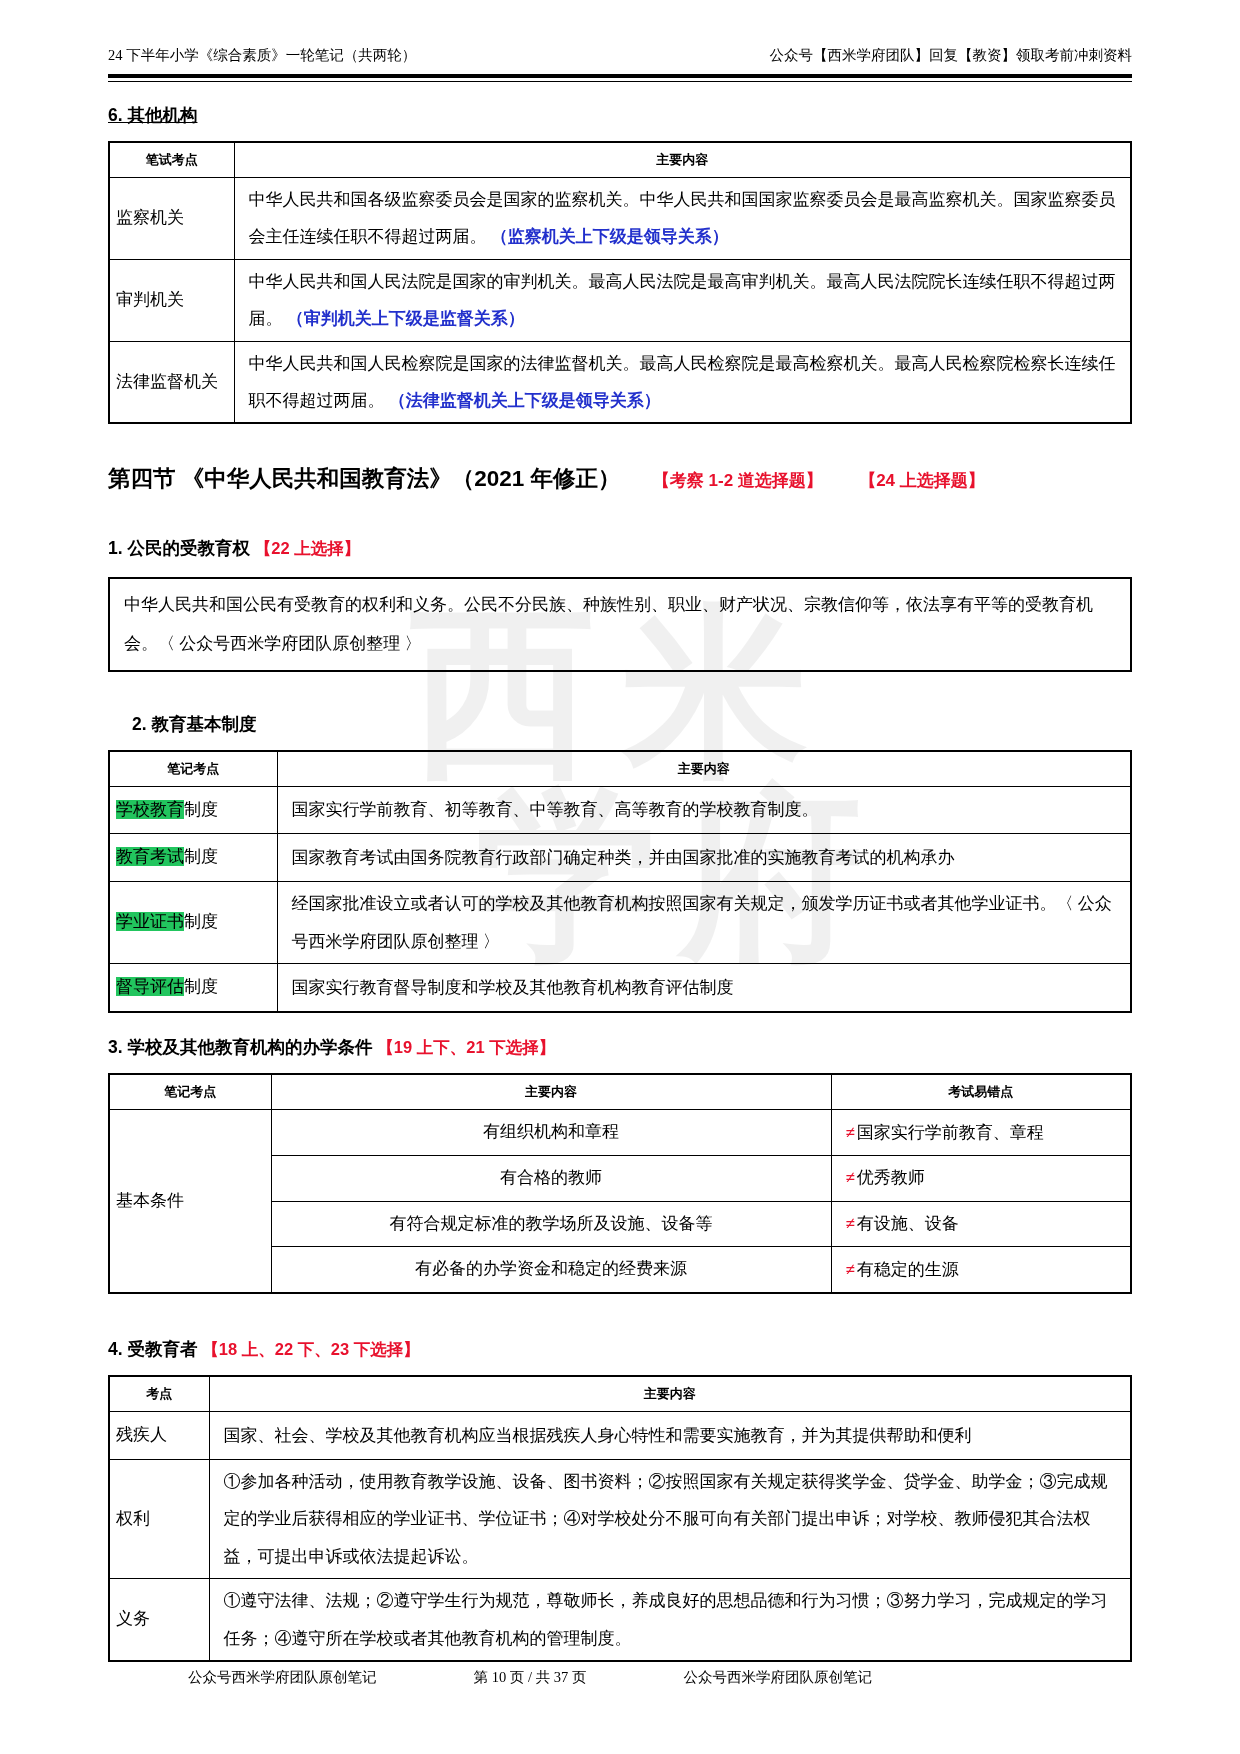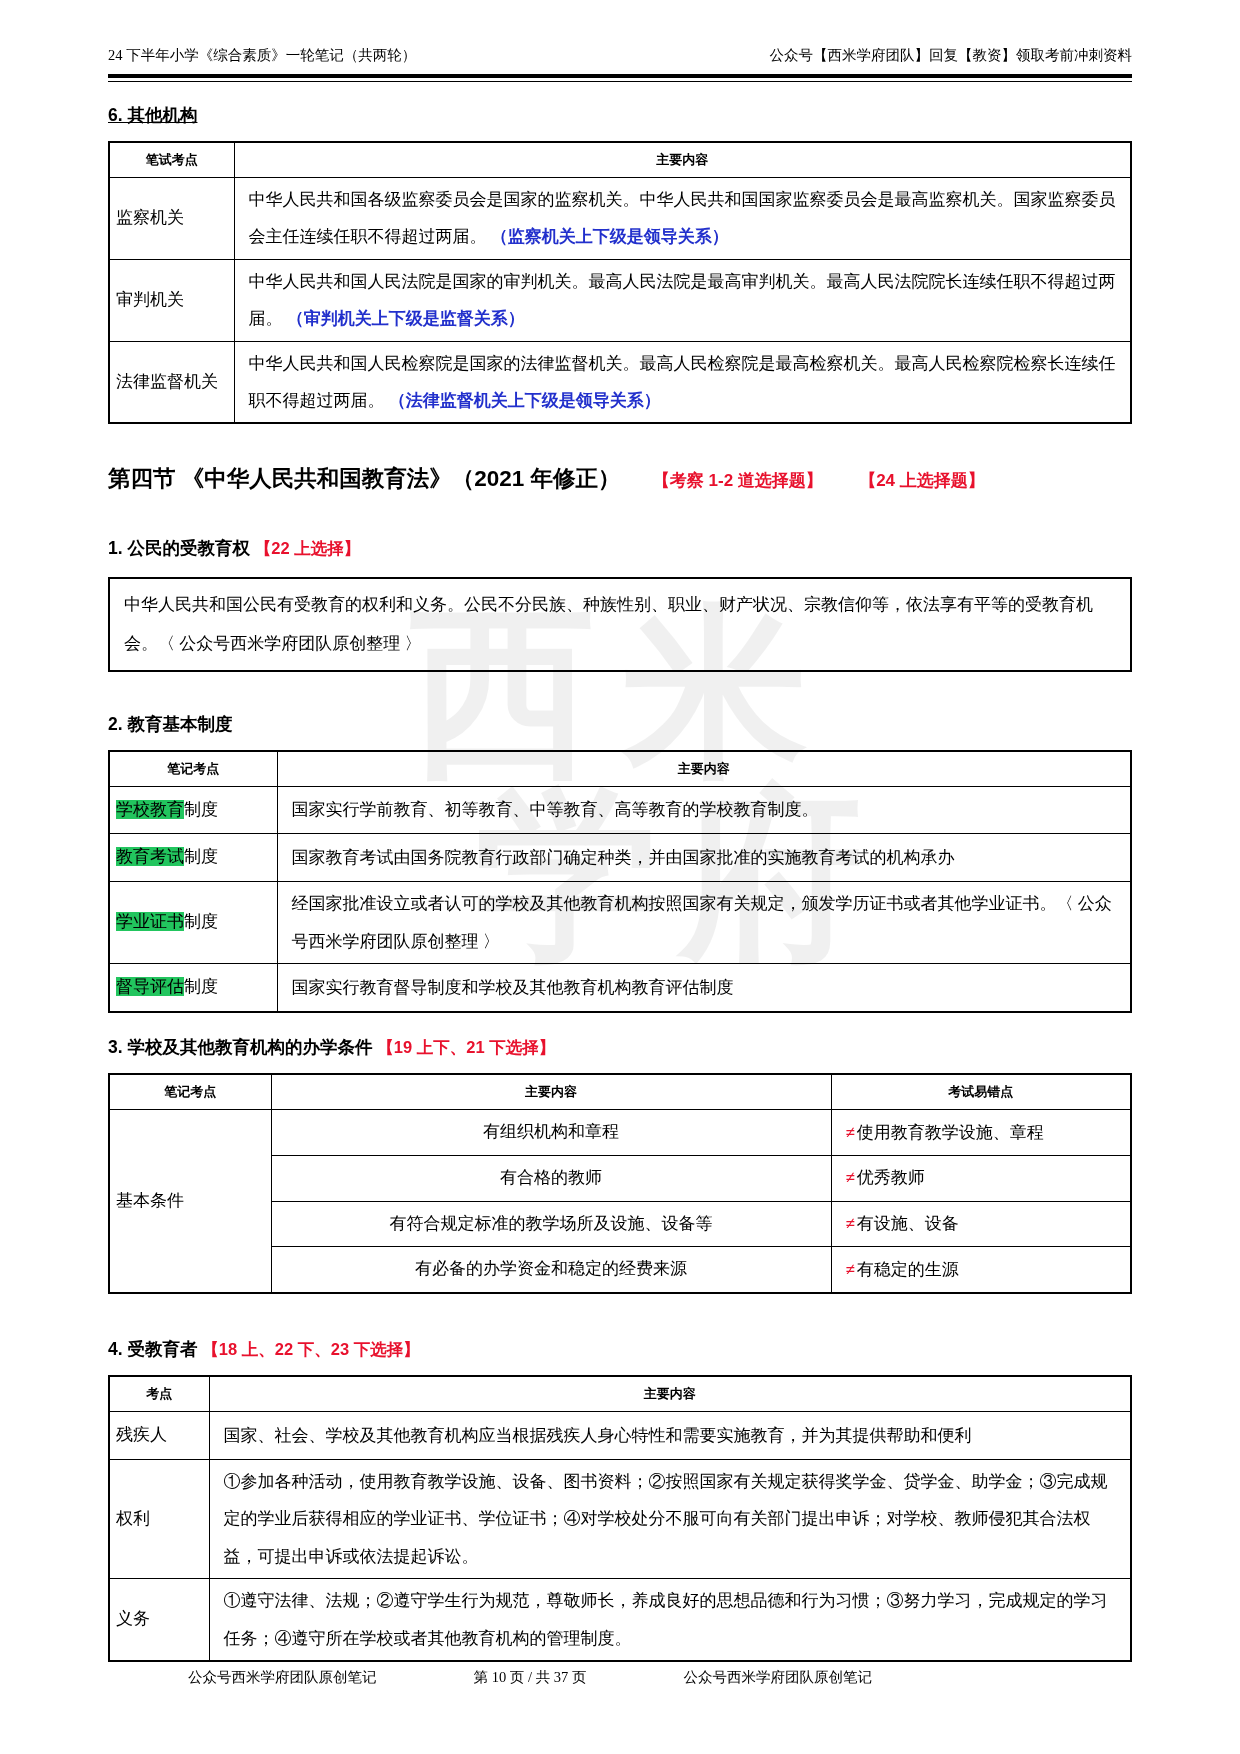--- a/index.html
+++ b/index.html
@@ -9,21 +9,21 @@
         font-family:"Liberation Sans","DejaVu Sans",sans-serif;line-height:1;user-select:none;}
   #wm-top{left:410px;top:600px;font-size:185px;letter-spacing:28px;}
   #wm-bottom{left:475px;top:783px;font-size:185px;letter-spacing:18px;}
   .content{position:relative;z-index:1;padding:46px 108px 0;}
   .hdr{display:flex;justify-content:space-between;align-items:flex-end;font-size:14.5px;}
   .rule{margin-top:9px;height:3px;border-top:4px solid #000;border-bottom:1px solid #000;}
   .h-num{font-family:"Liberation Sans","DejaVu Sans",sans-serif;font-weight:bold;
         font-size:17.5px;margin:0;}
   #sec6-heading{margin-top:21px;text-decoration:underline;}
   #sub1-heading{margin-top:42px;}
-  #sub2-heading{margin-top:40px;}
+  #sub2-heading{margin-top:40px;margin-left:24px;}
   #sub3-heading{margin-top:22px;}
   #sub4-heading{margin-top:43px;}
   .sec-title{margin-top:39px;font-family:"Liberation Sans","DejaVu Sans",sans-serif;
         font-weight:bold;font-size:22.5px;}
   .tag{color:#e8112d;font-weight:bold;font-size:16.5px;
         font-family:"Liberation Sans","DejaVu Sans",sans-serif;}
   .sec-title .tag{margin-left:26px;font-size:17px;text-align:center;}
   .tag + .tag{margin-left:30px;}
   table{border-collapse:collapse;width:100%;margin-top:14px;border:2px solid #000;table-layout:fixed;}
   th,td{border:1px solid #000;}
@@ -149,21 +149,21 @@
         </colgroup>
       <tbody>
           <tr>
         <th>笔记考点</th>
         <th>主要内容</th>
         <th>考试易错点</th>
       </tr>
       <tr>
         <td class="c-topic" rowspan="4">基本条件</td>
         <td class="c-center">有组织机构和章程</td>
-        <td class="c-main"><span class="neq">≠</span><span>使用教育教学设施、章程</span></td>
+        <td class="c-main"><span class="neq">≠</span><span>国家实行学前教育、章程</span></td>
       </tr>
       <tr>
         <td class="c-center">有合格的教师</td>
         <td class="c-main"><span class="neq">≠</span><span>优秀教师</span></td>
       </tr>
       <tr>
         <td class="c-center">有符合规定标准的教学场所及设施、设备等</td>
         <td class="c-main"><span class="neq">≠</span><span>有设施、设备</span></td>
       </tr>
       <tr>

